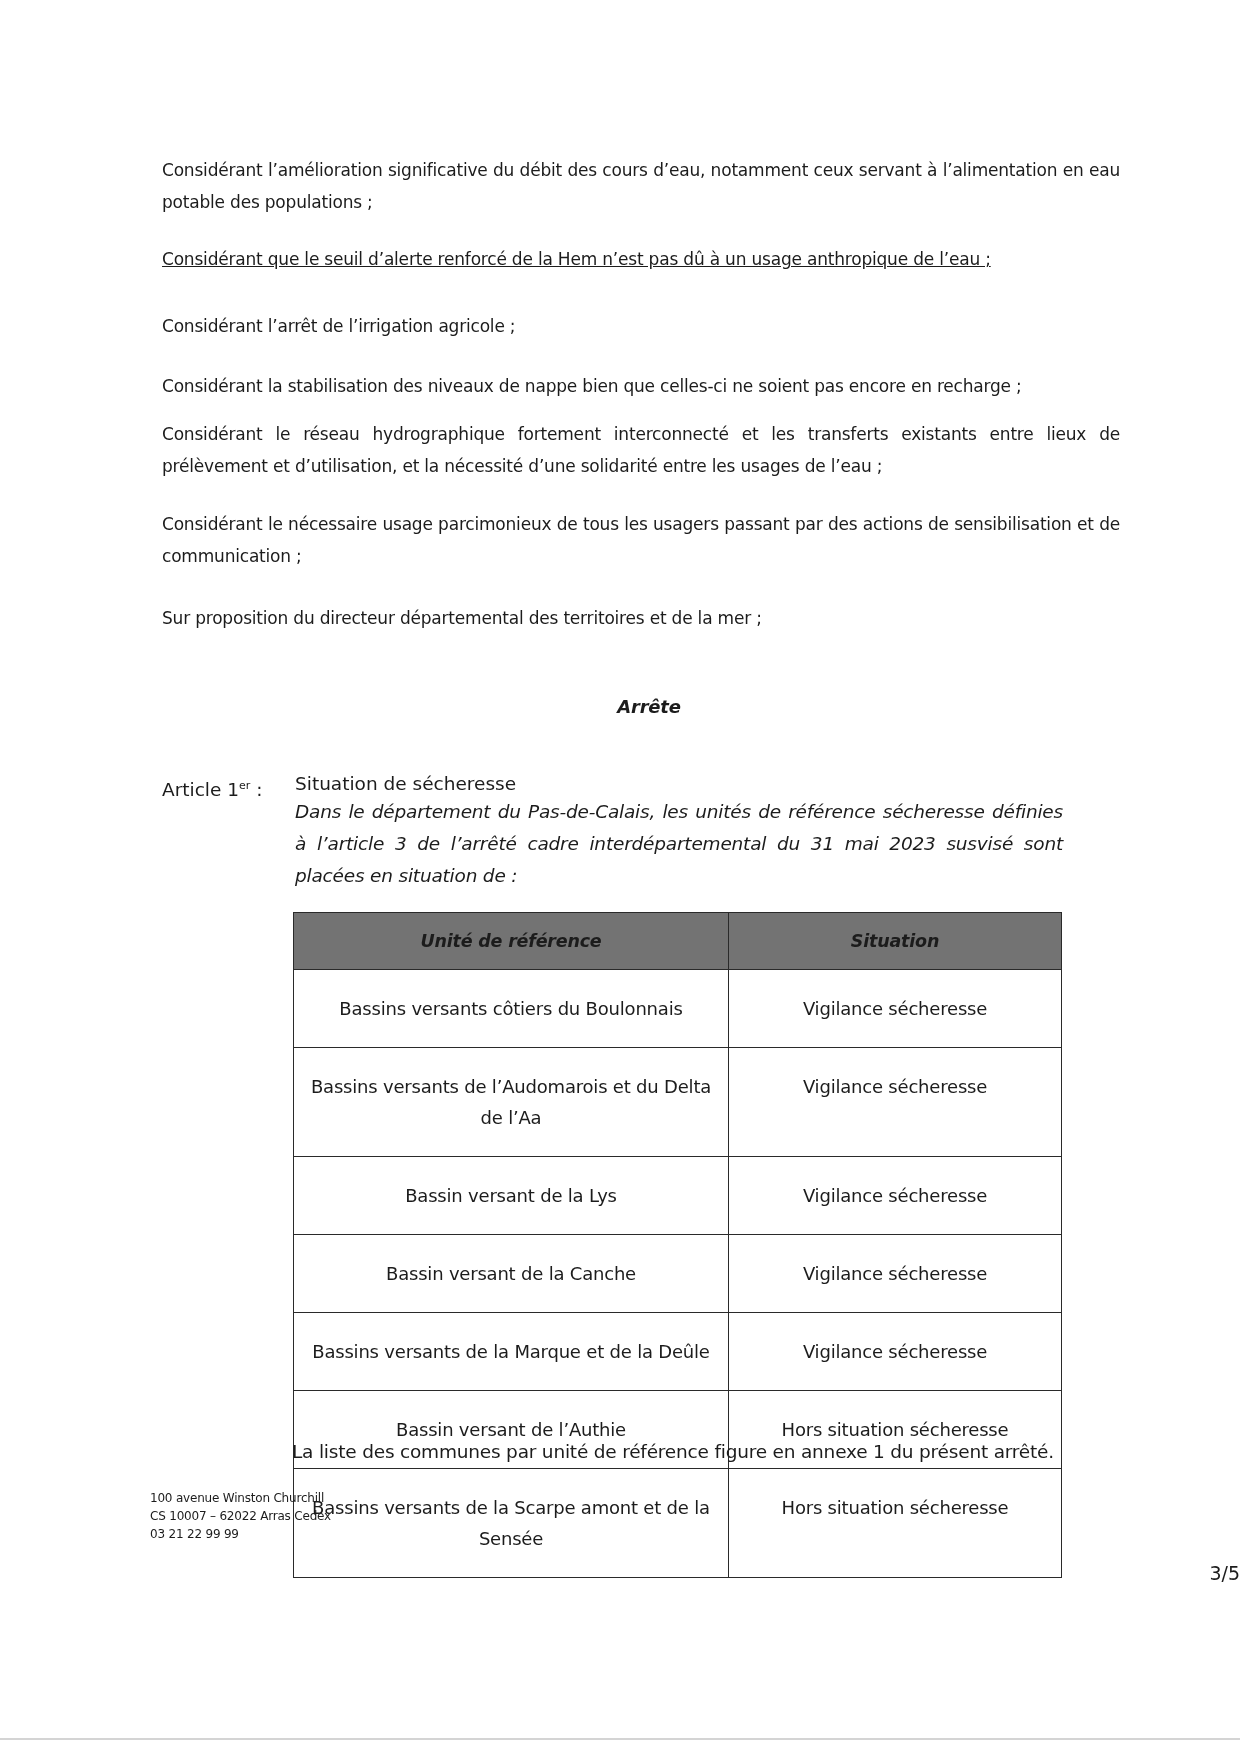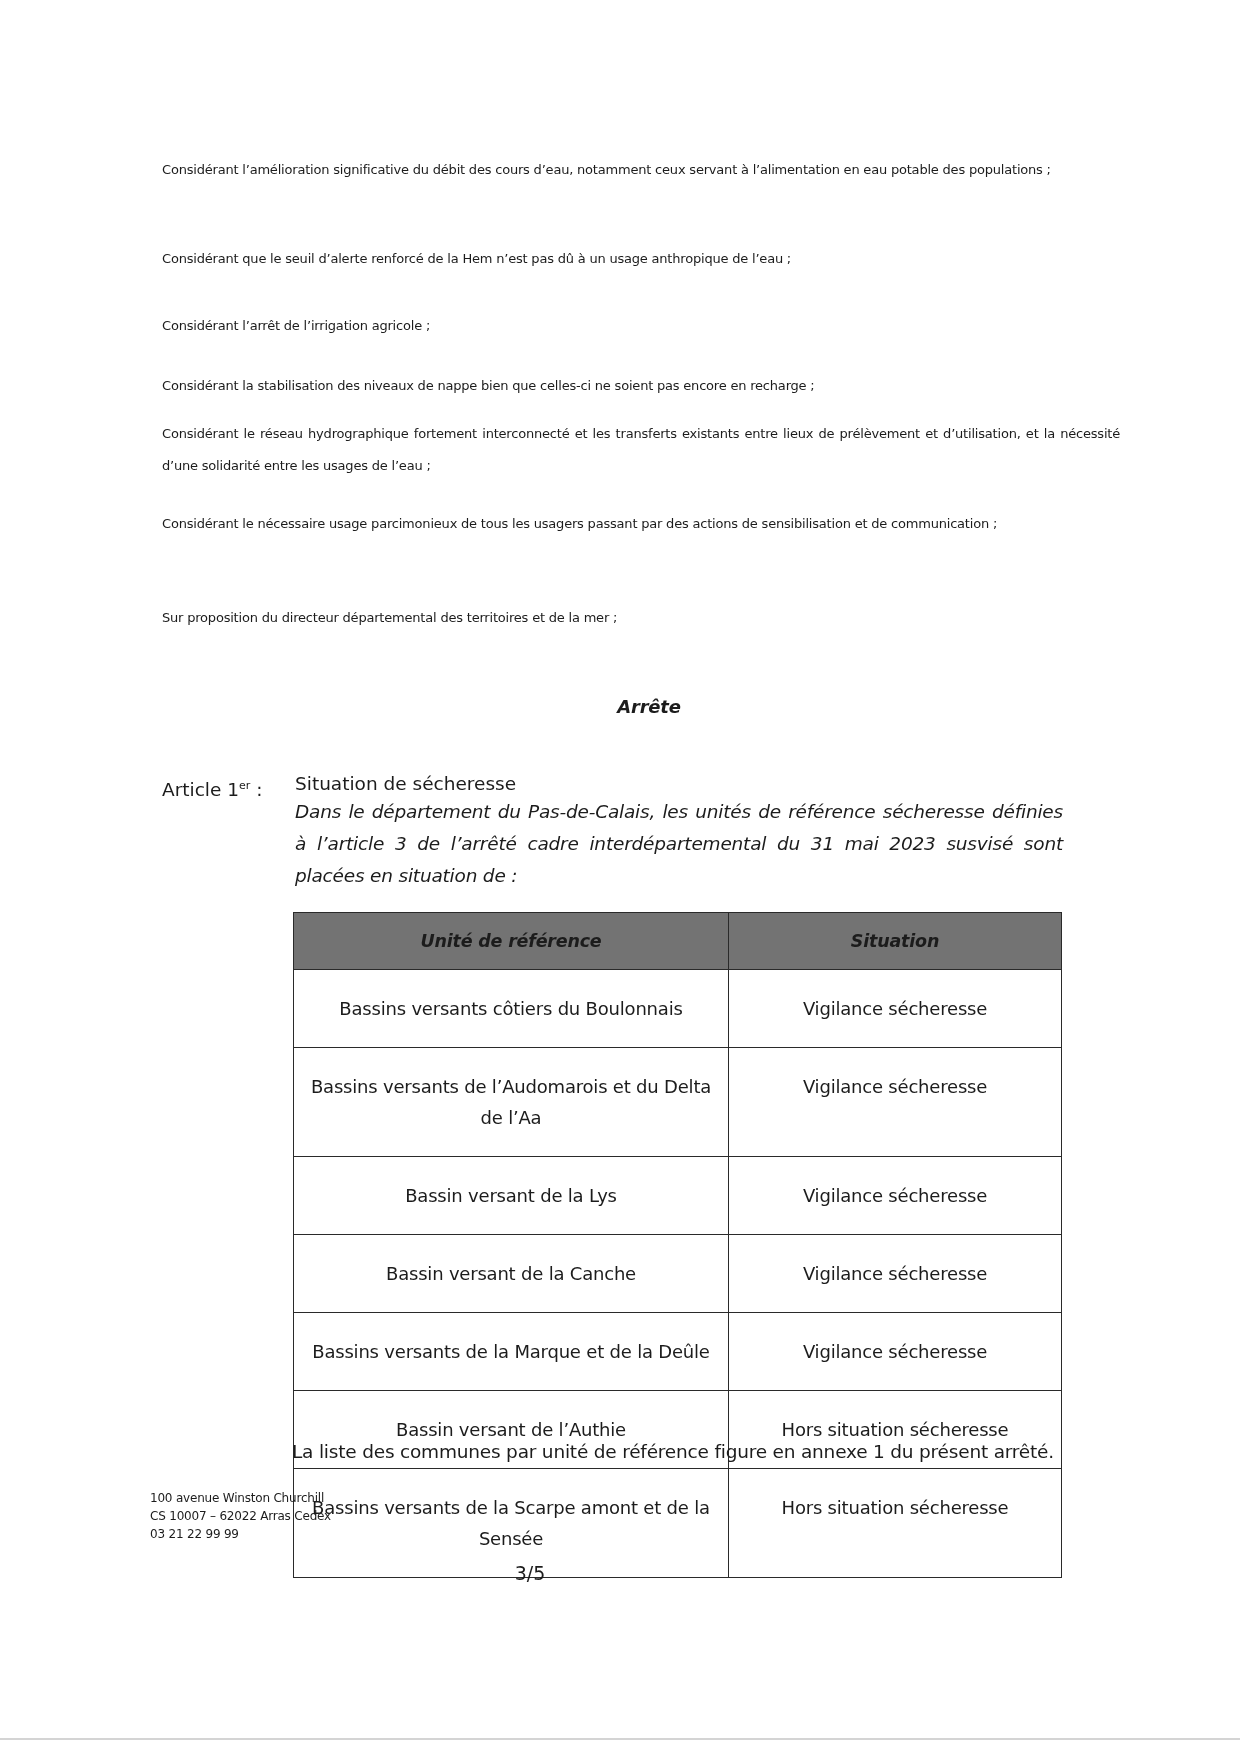--- a/index.html
+++ b/index.html
@@ -1,21 +1,21 @@
 <!DOCTYPE html>
 <html><head>
 <meta charset="utf-8">
 <style>
   html, body { margin: 0; padding: 0; }
   body {
     width: 1240px; height: 1754px; background: #ffffff; position: relative; overflow: hidden;
     font-family: "DejaVu Sans", sans-serif; color: #1c1c1c;
   }
   .para {
-    position: absolute; left: 162px; width: 958px; font-size: 13px; line-height: 32px;
+    position: absolute; left: 162px; width: 958px; font-size: 17px; line-height: 32px;
     text-align: justify; letter-spacing: -0.2px;
   }
   .para.single { text-align: left; }
   .arrete {
     position: absolute; left: 0; width: 1240px; top: 696px; text-align: center;
     font-weight: bold; font-style: italic; font-size: 18px; letter-spacing: -0.2px; padding-left: 29px;
   }
   .article-label {
     position: absolute; left: 162px; top: 770px; font-size: 18.5px; line-height: 32px;
   }
@@ -41,31 +41,31 @@
   table.situ tr.single td { height: 29px; }
   table.situ tr.double td { height: 60px; }
   .note {
     position: absolute; left: 292px; top: 1441px; font-size: 18.5px; letter-spacing: -0.2px;
   }
   .address {
     position: absolute; left: 150px; top: 1489px; font-size: 12px; line-height: 18px;
     letter-spacing: -0.2px;
   }
   .page-num {
-    position: absolute; left: 0; width: 1060px; top: 1562px; text-align: center; font-size: 19px;
+    position: absolute; left: 0; width: 1240px; top: 1562px; text-align: right; font-size: 19px;
   }
   .scan-edge {
     position: absolute; left: 0; top: 1738px; width: 1240px; height: 2px; background: #d4d4d4;
   }
 </style>
 </head>
 <body>
 
 <p class="para" style="top:154px;margin:0;">Considérant l’amélioration significative du débit des cours d’eau, notamment ceux servant à l’alimentation en eau potable des populations ;</p>
-<p class="para single" style="top:243px;margin:0;">Considérant que le seuil d’alerte renforcé de la Hem n’est pas dû à un usage anthropique de l’eau ;</p>
+<p class="para single" style="top:243px;margin:0;text-decoration:underline;">Considérant que le seuil d’alerte renforcé de la Hem n’est pas dû à un usage anthropique de l’eau ;</p>
 <p class="para single" style="top:310px;margin:0;">Considérant l’arrêt de l’irrigation agricole ;</p>
 <p class="para single" style="top:370px;margin:0;">Considérant la stabilisation des niveaux de nappe bien que celles-ci ne soient pas encore en recharge ;</p>
 <p class="para" style="top:418px;margin:0;">Considérant le réseau hydrographique fortement interconnecté et les transferts existants entre lieux de prélèvement et d’utilisation, et la nécessité d’une solidarité entre les usages de l’eau ;</p>
 <p class="para" style="top:508px;margin:0;">Considérant le nécessaire usage parcimonieux de tous les usagers passant par des actions de sensibilisation et de communication ;</p>
 <p class="para single" style="top:602px;margin:0;">Sur proposition du directeur départemental des territoires et de la mer ;</p>
 
 <div class="arrete">Arrête</div>
 
 <div class="article-label"><span>Article 1</span><sup>er</sup><span> :</span></div>
 <div class="article-title">Situation de sécheresse</div>

